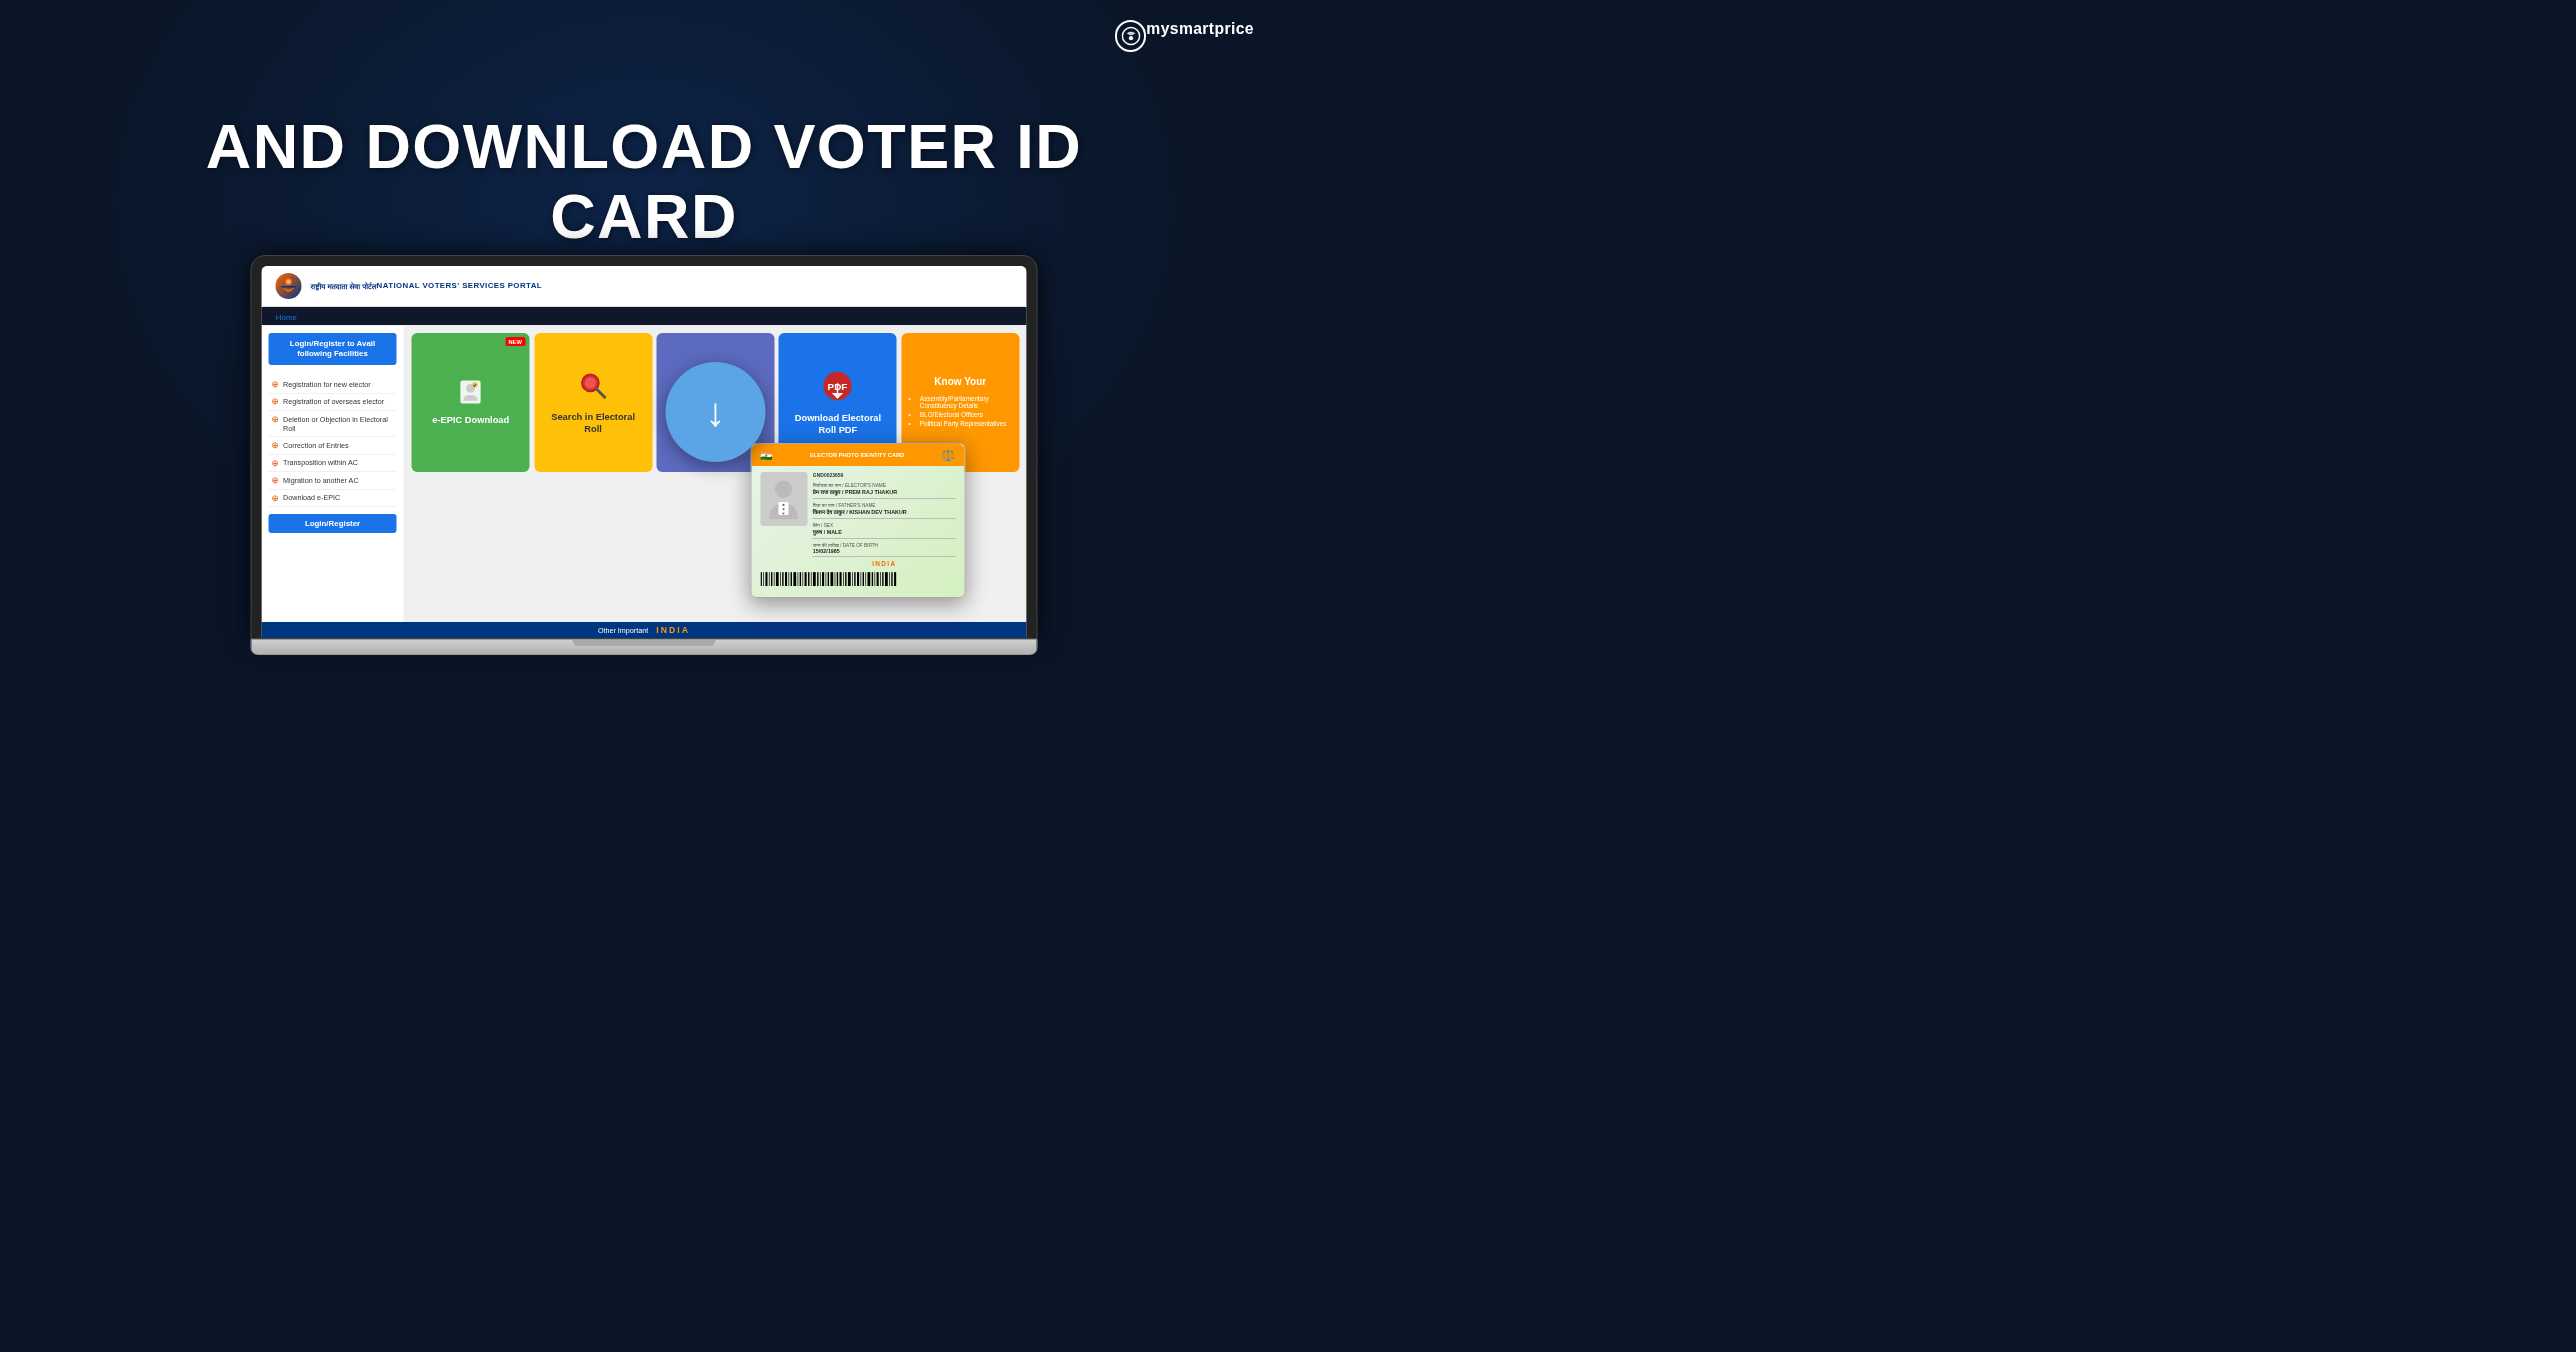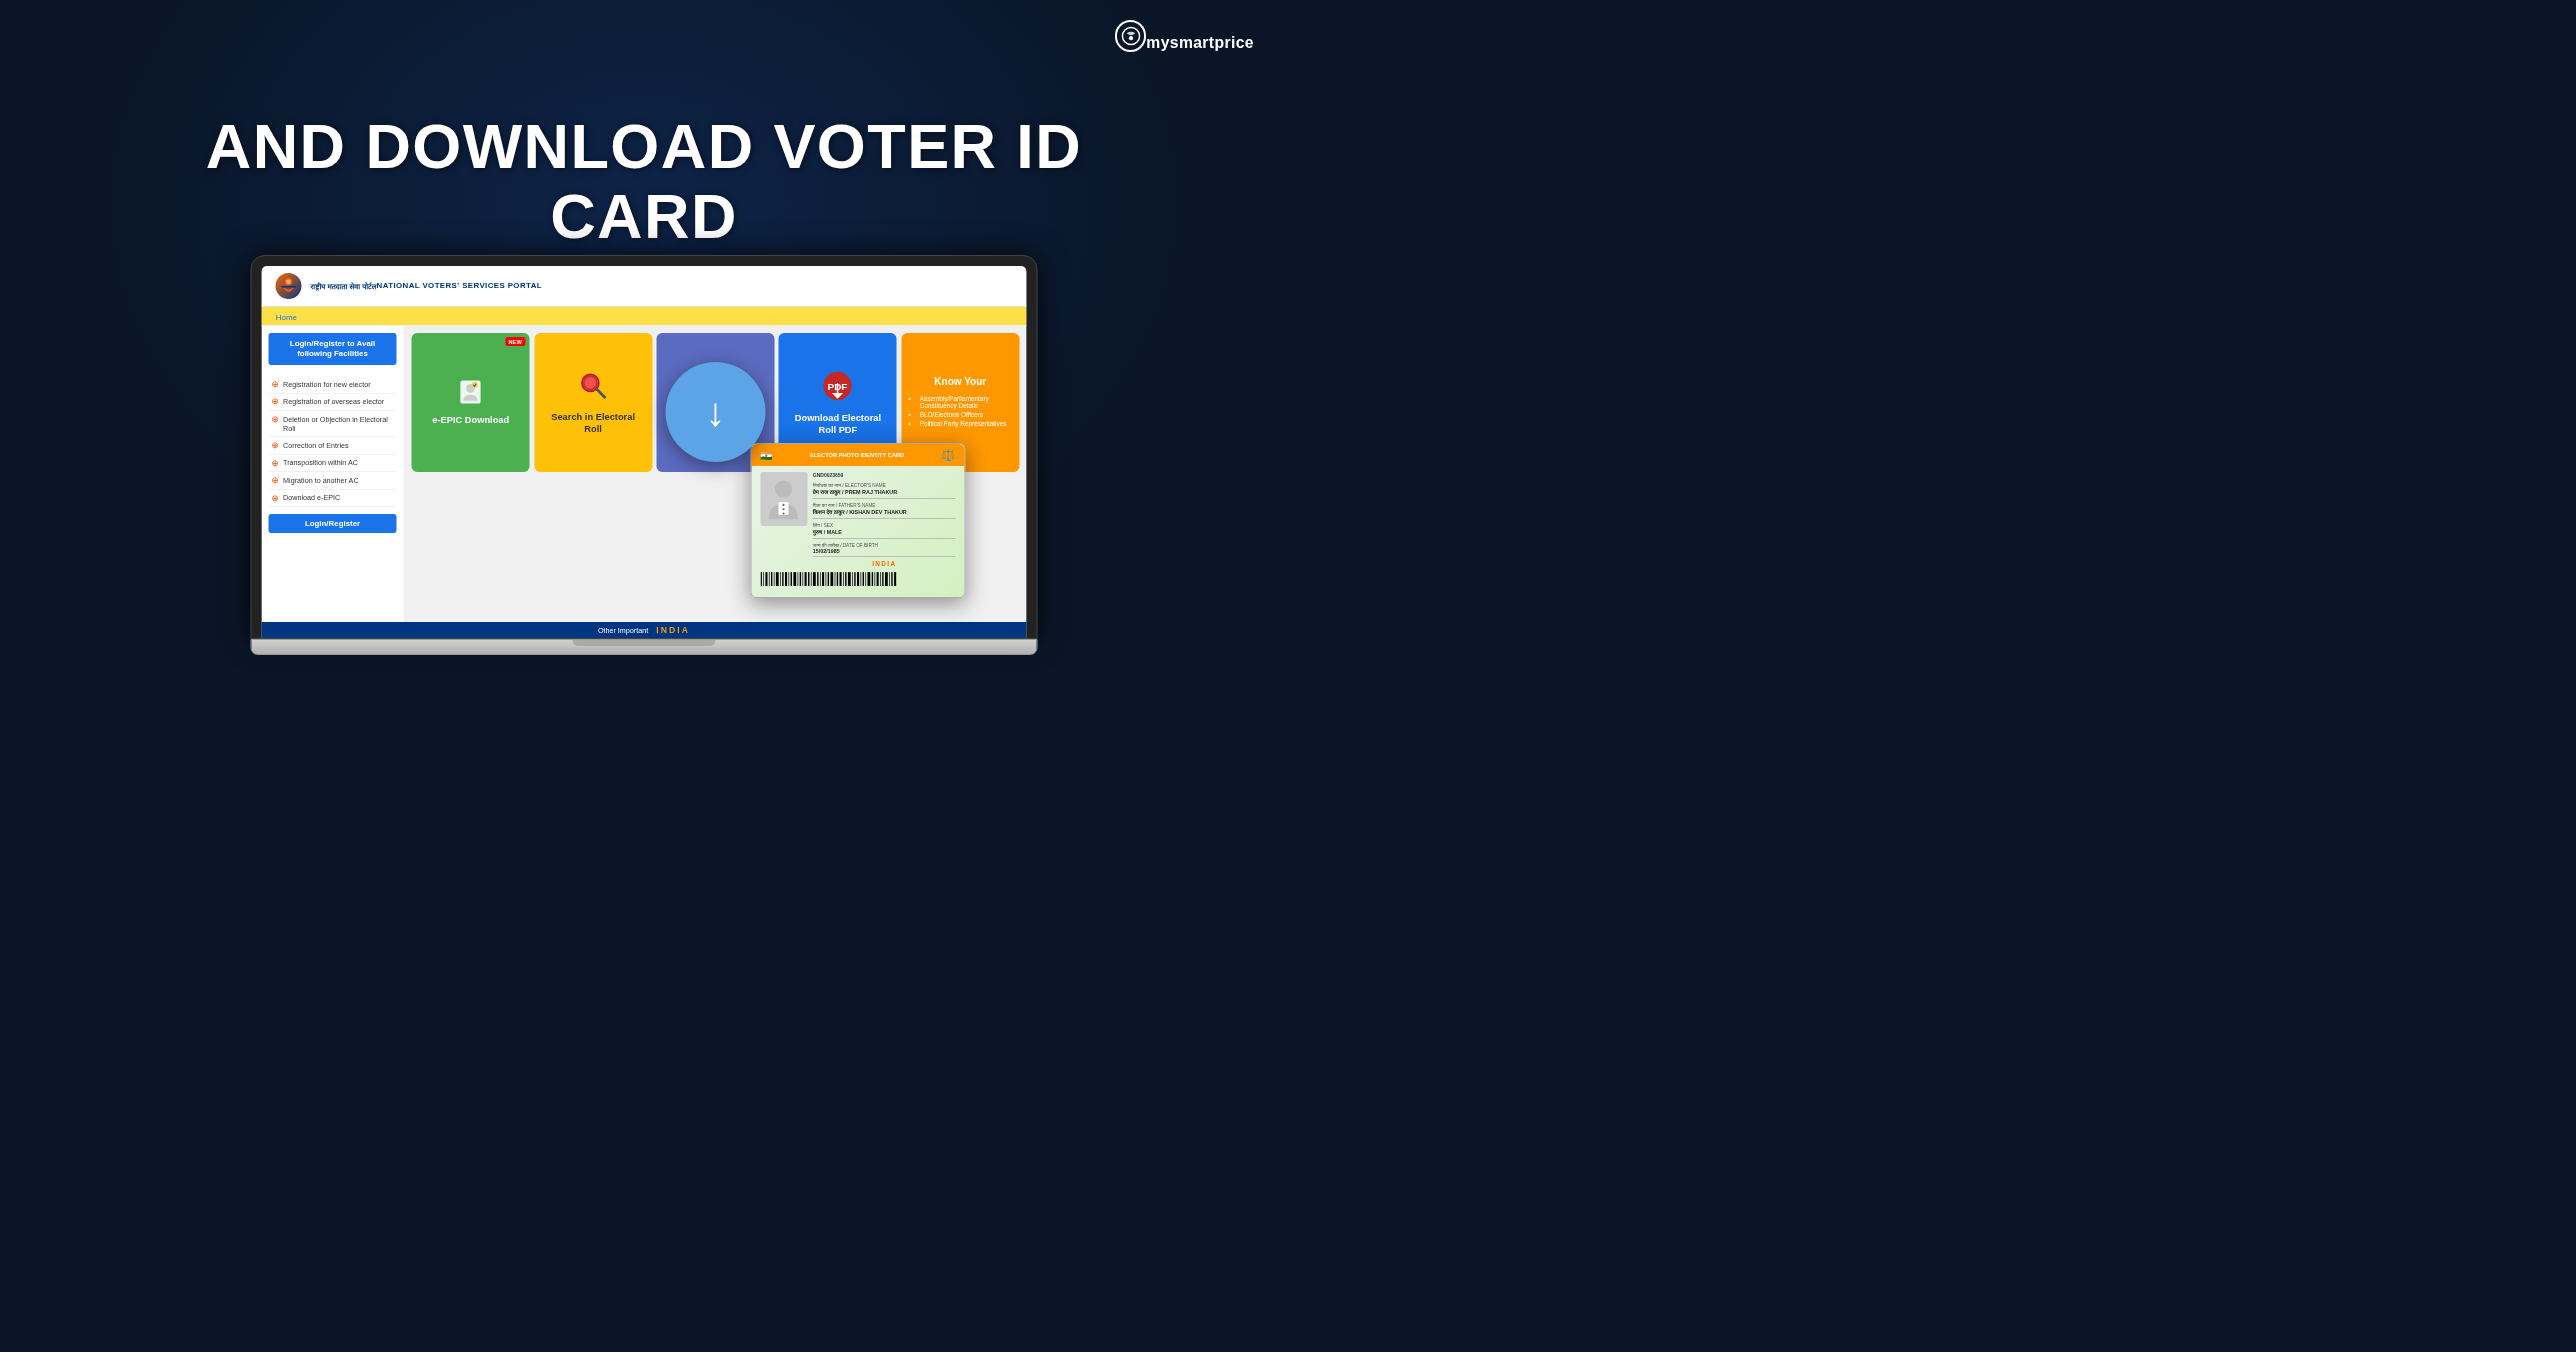--- a/index.html
+++ b/index.html
@@ -18,21 +18,21 @@
       top: 0; left: 0; right: 0; bottom: 0;
       background: radial-gradient(ellipse at 50% 30%, #0d2347 0%, #0a1628 60%);
     }
 
     
     .logo-area {
       position: absolute;
       top: 20px;
       right: 34px;
       display: flex;
-      align-items: flex-end;
+      align-items: flex-start;
       gap: 0;
       color: white;
     }
     .logo-icon {
       width: 31.5px;
       height: 31.5px;
       border: 2.1px solid white;
       border-radius: 50%;
       display: flex;
       align-items: center;
@@ -143,21 +143,21 @@
       color: #003580;
       font-weight: bold;
     }
     .portal-title-eng {
       font-size: 7.9px;
       color: #003580;
       font-weight: 900;
       letter-spacing: 0.4px;
     }
     .portal-nav {
-      background: #fde047;
+      background: #0f172a;
       padding: 2.9px 14.3px;
       border-bottom: 0.7px solid #eee;
     }
     .portal-nav a {
       font-size: 7.9px;
       color: #1a73e8;
       text-decoration: none;
     }
 
     .portal-main {

